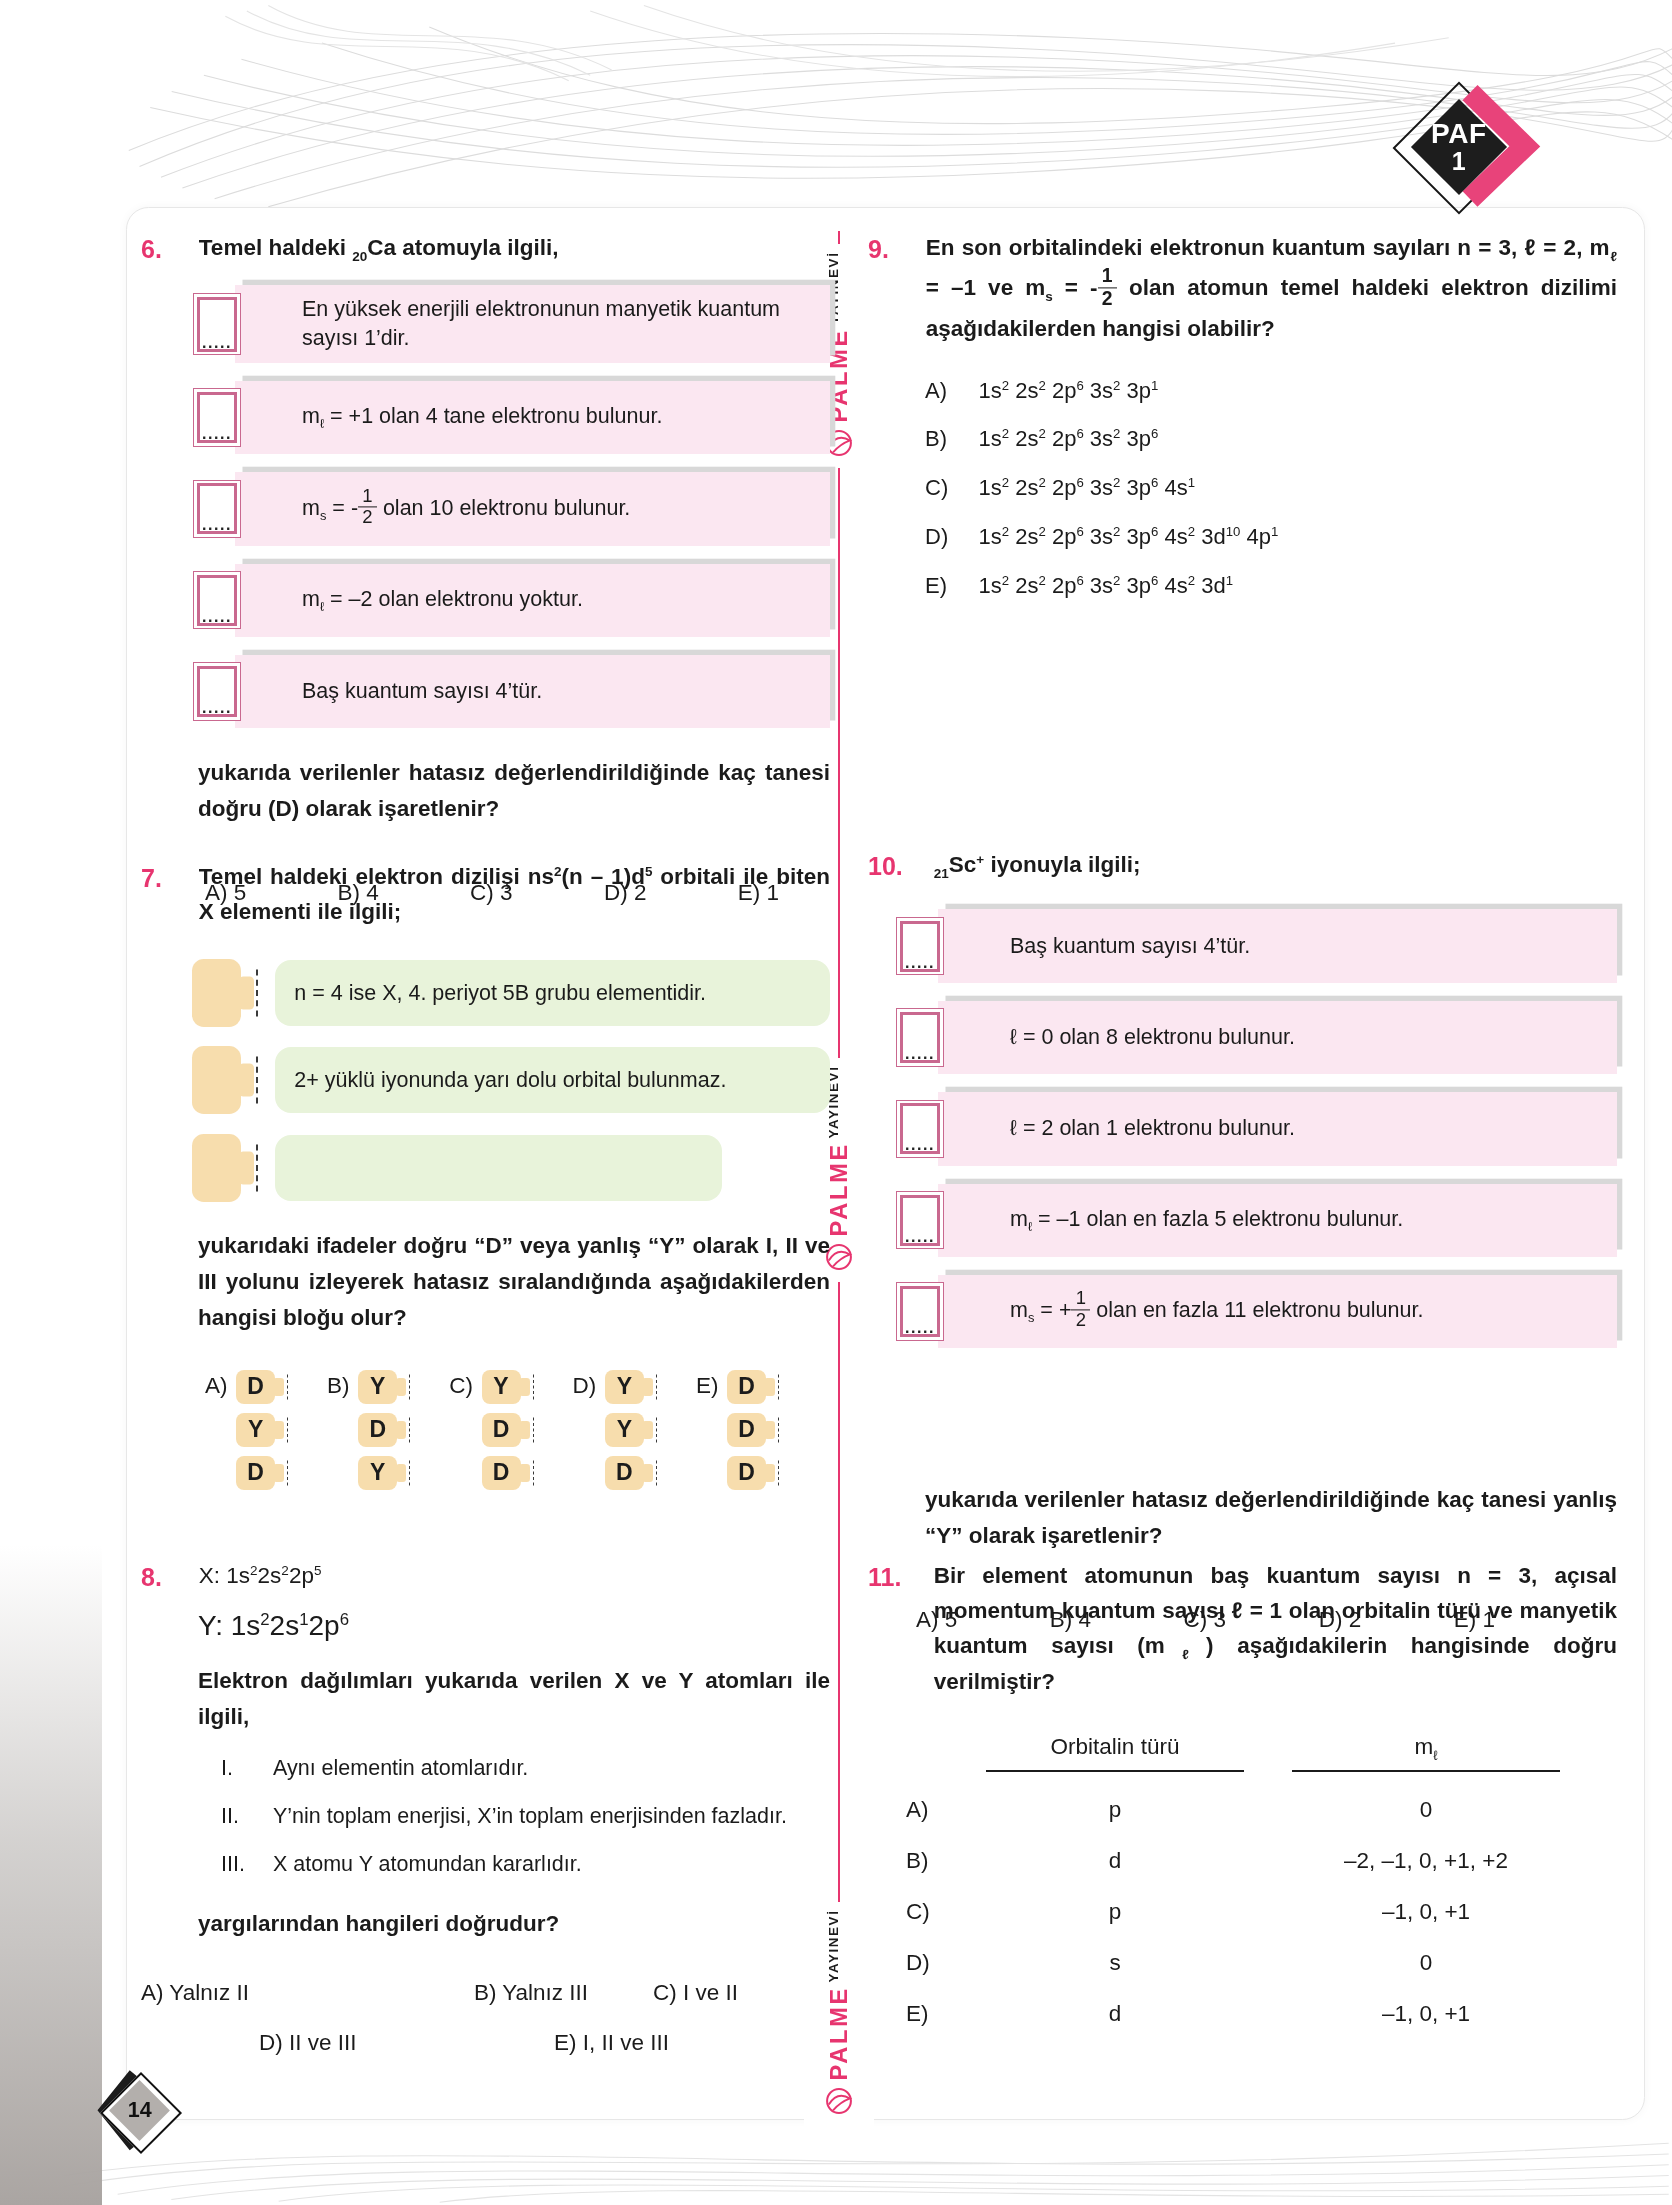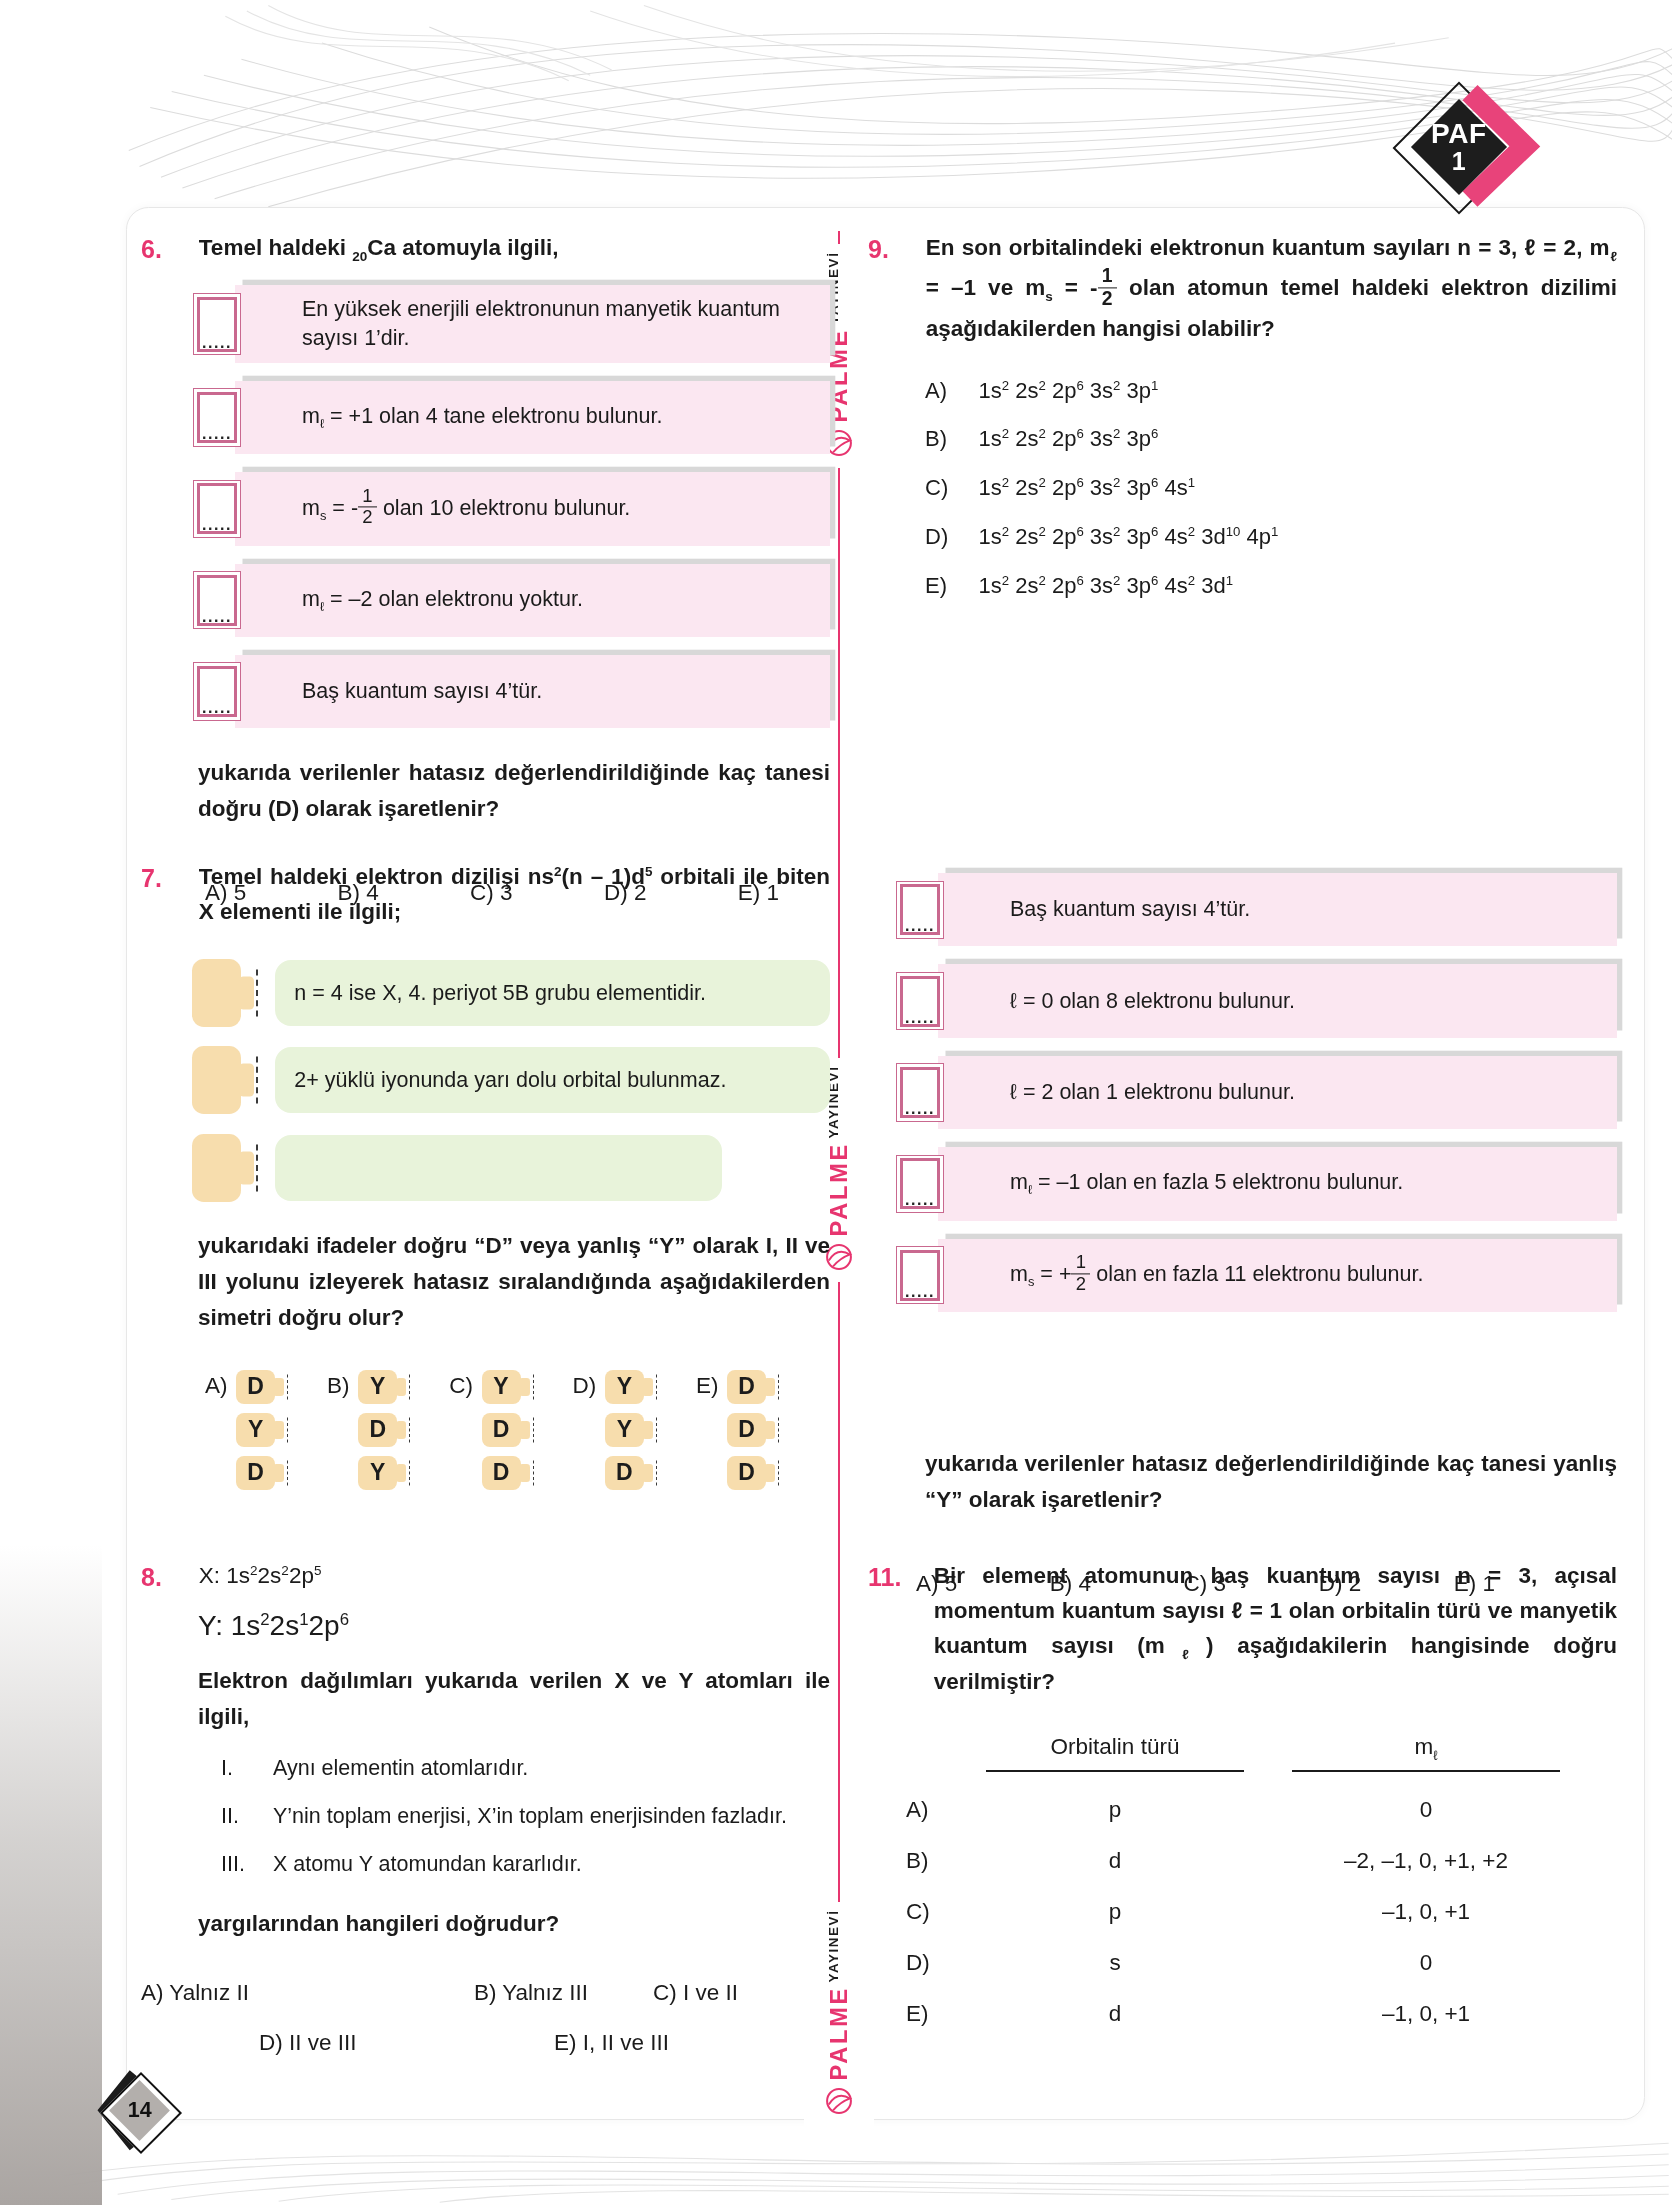--- a/index.html
+++ b/index.html
@@ -264,21 +264,21 @@
       <span class="tag">
           <em></em>
         </span>
       <span>2+ yüklü iyonunda yarı dolu orbital bulunmaz.</span>
     </div>
     <div class="gstmt" style="width:408px;">
       <span class="tag">
           <em></em>
         </span>
     </div>
-    <div class="prompt" style="margin-left:57px;">yukarıdaki ifadeler doğru “D” veya yanlış “Y” olarak I, II ve III yolunu izleyerek hatasız sıralandığında aşağıdakilerden simetri doğru olur?</div>
+    <div class="prompt" style="margin-left:57px;">yukarıdaki ifadeler doğru “D” veya yanlış “Y” olarak I, II ve III yolunu izleyerek hatasız sıralandığında aşağıdakilerden hangisi bloğu olur?</div>
     <div class="dyrow">
       <div class="dygroup">
         <span class="dylabel">A)</span>
         <div class="dycol">
           <span class="otag">
               <span>D</span>
               <em></em>
             </span>
           <span class="otag">
               <span>Y</span>
@@ -418,20 +418,24 @@
         <span>1s<sup>2</sup> 2s<sup>2</sup> 2p<sup>6</sup> 3s<sup>2</sup> 3p<sup>6</sup> 4s<sup>2</sup> 3d<sup>10</sup> 4p<sup>1</sup></span>
       </div>
       <div class="q9opt">
         <span class="ol">E)</span>
         <span>1s<sup>2</sup> 2s<sup>2</sup> 2p<sup>6</sup> 3s<sup>2</sup> 3p<sup>6</sup> 4s<sup>2</sup> 3d<sup>1</sup></span>
       </div>
     </div>
   </div>
 
   <div class="qblock" style="top:617px;">
+    <div class="qhead">
+      <span class="qnum" style="flex-basis:54px;">10.</span>
+      <span class="qtitle" style="text-align:left;"><sub>21</sub>Sc<sup>+</sup> iyonuyla ilgili;</span>
+    </div>
     <div class="stmt" style="margin-top:25px;">
       <span class="chk">
           <span class="dots">.....</span>
         </span>
       <span>Baş kuantum sayısı 4’tür.</span>
     </div>
     <div class="stmt">
       <span class="chk">
           <span class="dots">.....</span>
         </span>

